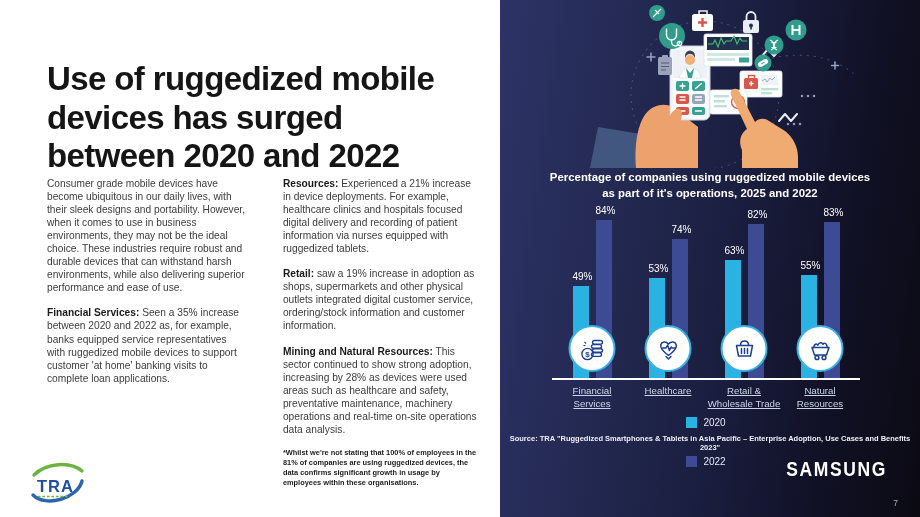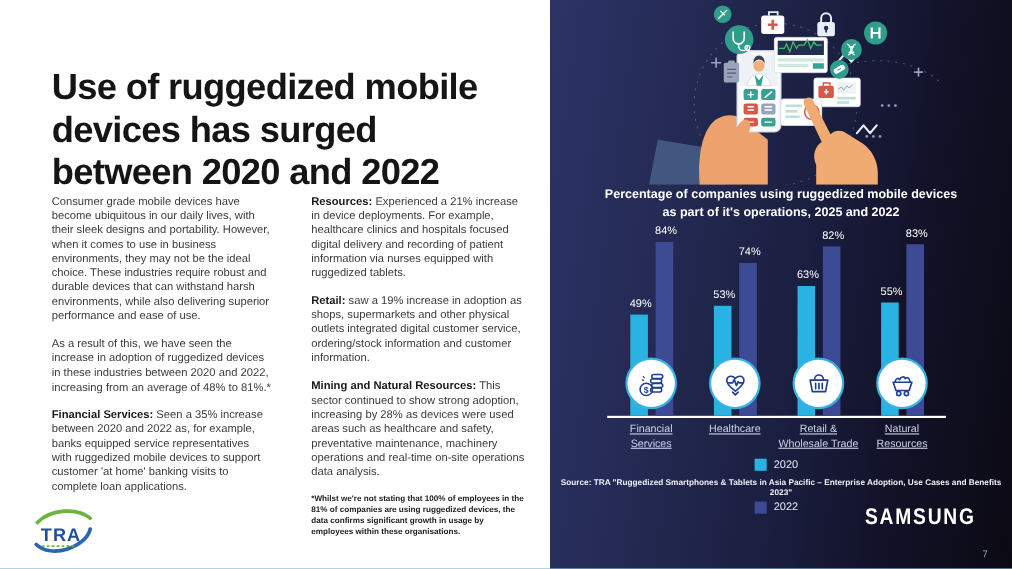--- a/index.html
+++ b/index.html
@@ -1,17 +1,17 @@
 <!DOCTYPE html>
 <html><head>
 <meta charset="utf-8">
 <style>
   html,body { margin:0; padding:0; background:#888; }
   .slide { position:relative; width:920px; height:517px; overflow:hidden;
-           font-family:"Liberation Sans", sans-serif; background:#7dd3fc; }
+           font-family:"Liberation Sans", sans-serif; background:#a3a3a3; }
 
   
   .left-panel { position:absolute; left:0; top:0; width:500px; height:517px; background:#ffffff; }
   .page-title { position:absolute; left:47px; top:38px; width:430px;
                 font-size:33px; font-weight:700; letter-spacing:-0.6px;
                 line-height:1.17; color:#151515; }
   .cols { position:absolute; left:47px; top:177px; width:432px; display:flex; gap:36px; }
   .col { font-size:10.2px; line-height:1.28; color:#3b3b3b; }
   .col-1 { width:208px; } .col-2 { width:204px; }
   .col p { margin:0 0 12px 0; }
@@ -56,21 +56,20 @@
   <div class="left-panel">
     <h1 class="page-title">
       <div>Use of ruggedized mobile</div>
       <div>devices has surged</div>
       <div>between 2020 and 2022</div>
     </h1>
 
     <div class="cols">
       <div class="col col-1">
         <p>Consumer grade mobile devices have become ubiquitous in our daily lives, with their sleek designs and portability. However, when it comes to use in business environments, they may not be the ideal choice. These industries require robust and durable devices that can withstand harsh environments, while also delivering superior performance and ease of use.</p>
-        <p>As a result of this, we have seen the increase in adoption of ruggedized devices in these industries between 2020 and 2022, increasing from an average of 48% to 81%.*</p>
         <p><span class="lead">Financial Services:</span> <span>Seen a 35% increase between 2020 and 2022 as, for example, banks equipped service representatives with ruggedized mobile devices to support customer 'at home' banking visits to complete loan applications.</span></p>
       </div>
       <div class="col col-2">
         <p><span class="lead">Resources:</span> <span>Experienced a 21% increase in device deployments. For example, healthcare clinics and hospitals focused digital delivery and recording of patient information via nurses equipped with ruggedized tablets.</span></p>
         <p><span class="lead">Retail:</span> <span>saw a 19% increase in adoption as shops, supermarkets and other physical outlets integrated digital customer service, ordering/stock information and customer information.</span></p>
         <p><span class="lead">Mining and Natural Resources:</span> <span>This sector continued to show strong adoption, increasing by 28% as devices were used areas such as healthcare and safety, preventative maintenance, machinery operations and real-time on-site operations data analysis.</span></p>
         <div class="footnote">*Whilst we're not stating that 100% of employees in the 81% of companies are using ruggedized devices, the data confirms significant growth in usage by employees within these organisations.</div>
       </div>
     </div>
 

